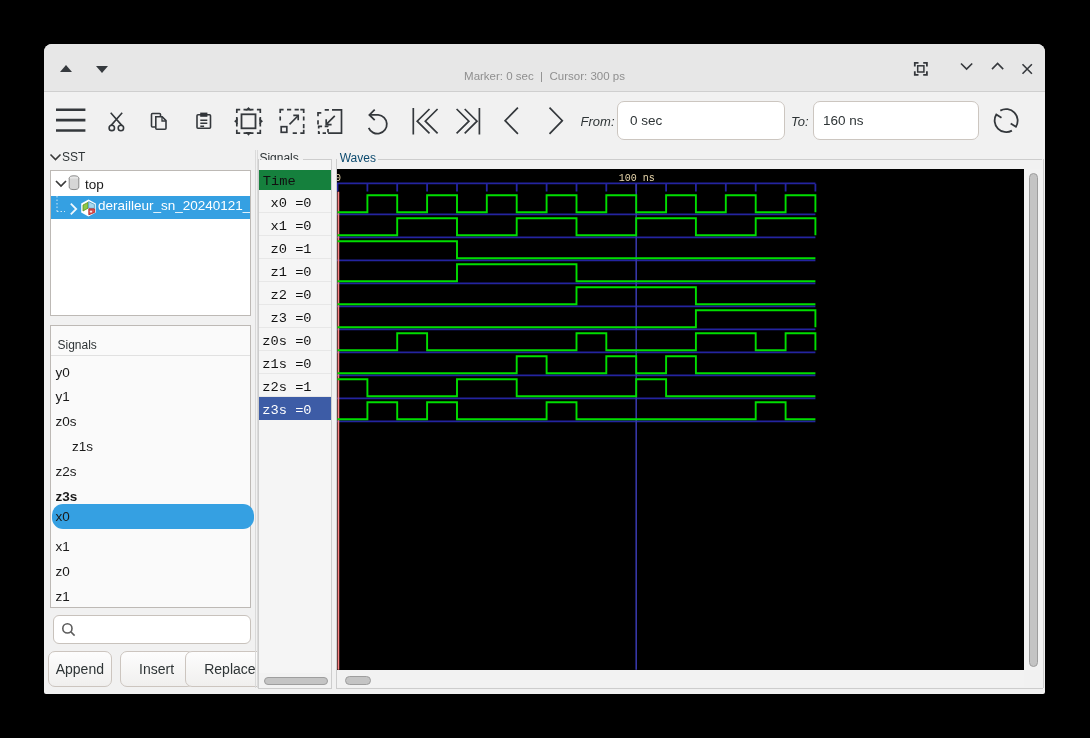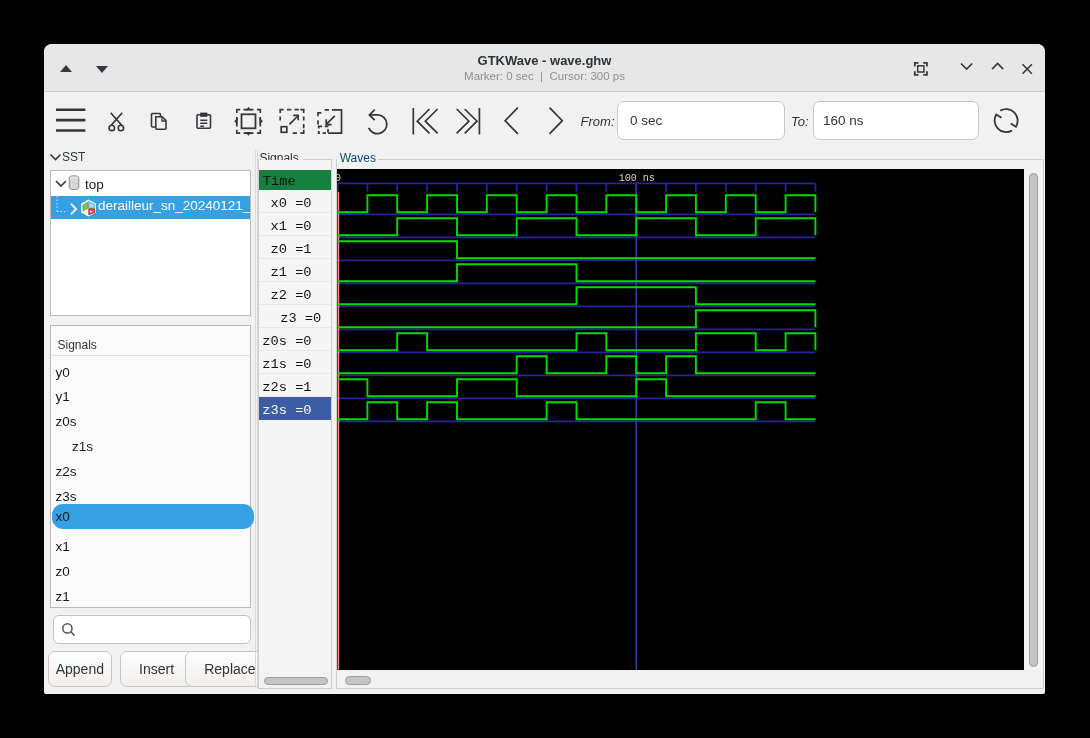--- a/index.html
+++ b/index.html
@@ -36,21 +36,20 @@
 .frameline{position:absolute;background:#cdcdcd;}
 .sb-track{position:absolute;background:#f2f2f2;}
 .sb-thumb{position:absolute;background:#c4c4c4;border:1px solid #9e9e9e;border-radius:5px;}
 </style></head>
 <body>
 <div id="screen">
 <div id="win">
   <div id="hdr">
     <div class="tri-up"></div>
         <div class="tri-dn"></div>
-    <div id="title">GTKWave - wave.ghw</div>
     <div id="subtitle">Marker: 0 sec &nbsp;|&nbsp; Cursor: 300 ps</div>
 
     <svg class="hic" width="1001" height="47" viewBox="0 0 1001 47" fill="none" stroke="#36393d" stroke-width="1.6">
       <g>
         <rect x="873.7" y="21.8" width="6.2" height="6.2" stroke-width="1.5"></rect>
         <path d="M870.8 22.6 V18.9 H874.5 M879.2 18.9 H882.9 V22.6 M882.9 27.2 V30.9 H879.2 M874.5 30.9 H870.8 V27.2" stroke-width="1.8"></path>
         <path d="M917 19.5 l5.6 5.6 l5.6 -5.6"></path>
         <path d="M948 25.1 l5.6 -5.6 l5.6 5.6"></path>
         <path d="M978.5 20.3 l9.4 9.4 M987.9 20.3 l-9.4 9.4"></path>
       </g>
@@ -140,21 +139,21 @@
   </div>
 
   <div class="panelbox" id="siglist" style="left:6px;top:281px;width:199px;height:281px;background:#fafafa;">
     <div style="position:absolute;left:6.5px;top:12px;font-size:12px;color:#2e3436;">Signals</div>
     <div style="position:absolute;left:0;top:28.5px;width:100%;height:1px;background:#e1e1e1;"></div>
     <div class="row" style="top:33.5px;">y0</div>
     <div class="row" style="top:58.4px;">y1</div>
     <div class="row" style="top:83.3px;">z0s</div>
     <div class="row" style="top:108.2px;padding-left:20px;">z1s</div>
     <div class="row" style="top:133.1px;">z2s</div>
-    <div class="row" style="top:158px;">z3s</div>
+    <div class="row" style="top:158px;font-weight:bold;">z3s</div>
     <div class="row sel-blue" style="top:178px;border-radius:11px;">x0</div>
     <div class="row" style="top:207.8px;">x1</div>
     <div class="row" style="top:232.7px;">z0</div>
     <div class="row" style="top:257.6px;">z1</div>
   </div>
 
   <div style="position:absolute;left:9px;top:571px;width:196px;height:27px;background:#fff;border:1px solid #c8c2bc;border-radius:6px;">
     <svg style="position:absolute;left:7px;top:6px" width="16" height="16" viewBox="0 0 16 16" fill="none" stroke="#5c5c5c" stroke-width="1.6">
           <circle cx="6.4" cy="6.4" r="4.6"></circle>
           <path d="M9.8 9.8 L13.6 13.6"></path>
@@ -173,21 +172,21 @@
   <div class="frameline" style="left:259px;top:115px;width:28px;height:1px;"></div>
   <div class="frameline" style="left:287px;top:115px;width:1px;height:529px;"></div>
   <div class="frameline" style="left:213.8px;top:643.5px;width:74px;height:1px;"></div>
   <div id="midlist" style="position:absolute;left:214.8px;top:116px;width:72.2px;height:512.5px;background:#f5f5f5;overflow:hidden;">
     <div class="mono" style="position:absolute;left:0;top:9.5px;width:100%;height:20.5px;background:#15803d;font-size:13.7px;line-height:24px;color:#111;"><span style="padding-left:4px;">Time</span></div>
     <div class="mrow" style="top:30px;"> x0 =0</div>
     <div class="mrow" style="top:53px;"> x1 =0</div>
     <div class="mrow" style="top:76px;"> z0 =1</div>
     <div class="mrow" style="top:99px;"> z1 =0</div>
     <div class="mrow" style="top:122px;"> z2 =0</div>
-    <div class="mrow" style="top:145px;text-align:center;"> z3 =0</div>
+    <div class="mrow" style="top:145px;"> z3 =0</div>
     <div class="mrow" style="top:168px;">z0s =0</div>
     <div class="mrow" style="top:191px;">z1s =0</div>
     <div class="mrow" style="top:214px;">z2s =1</div>
     <div class="mrow selnavy" style="top:237px;">z3s =0</div>
   </div>
   <div class="sb-track" style="left:214.8px;top:629px;width:72.2px;height:14.5px;"></div>
   <div class="sb-thumb" style="left:220px;top:632.8px;width:62px;height:6.5px;"></div>
 
   <div style="position:absolute;left:295.7px;top:106.5px;font-size:12px;color:#0c4a6e;">Waves</div>
   <div class="frameline" style="left:292px;top:115px;width:1px;height:529px;"></div>

